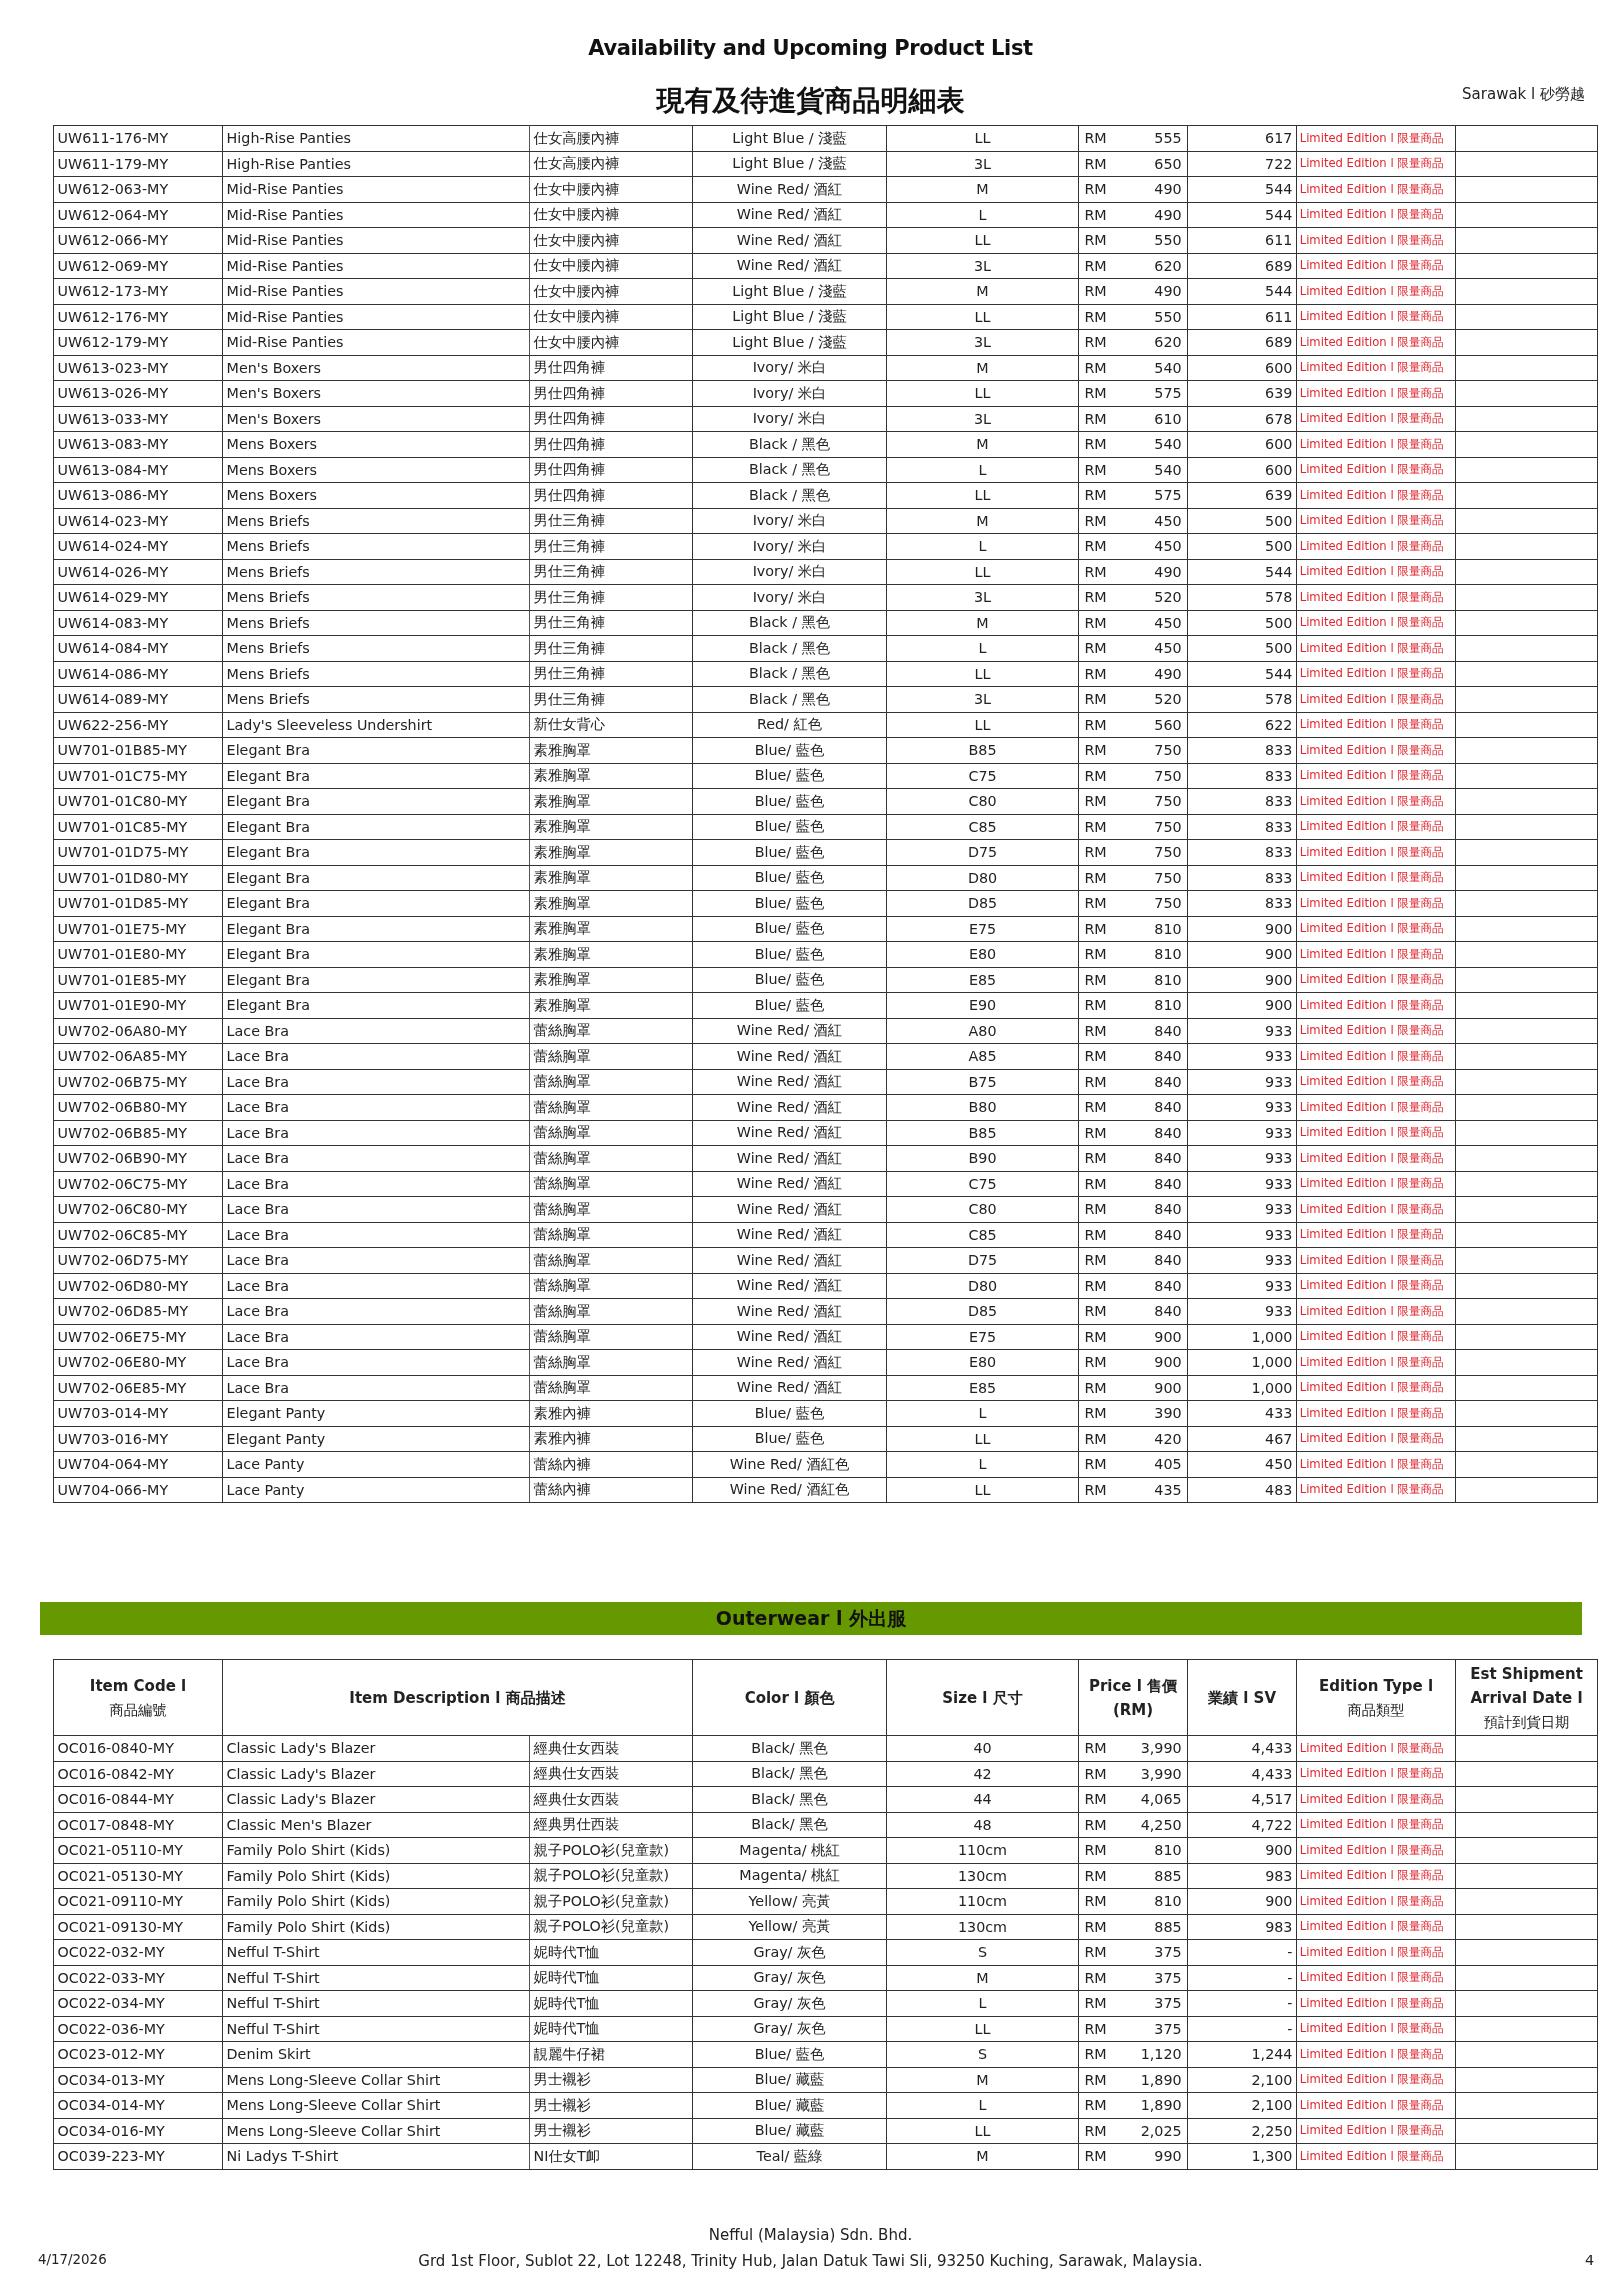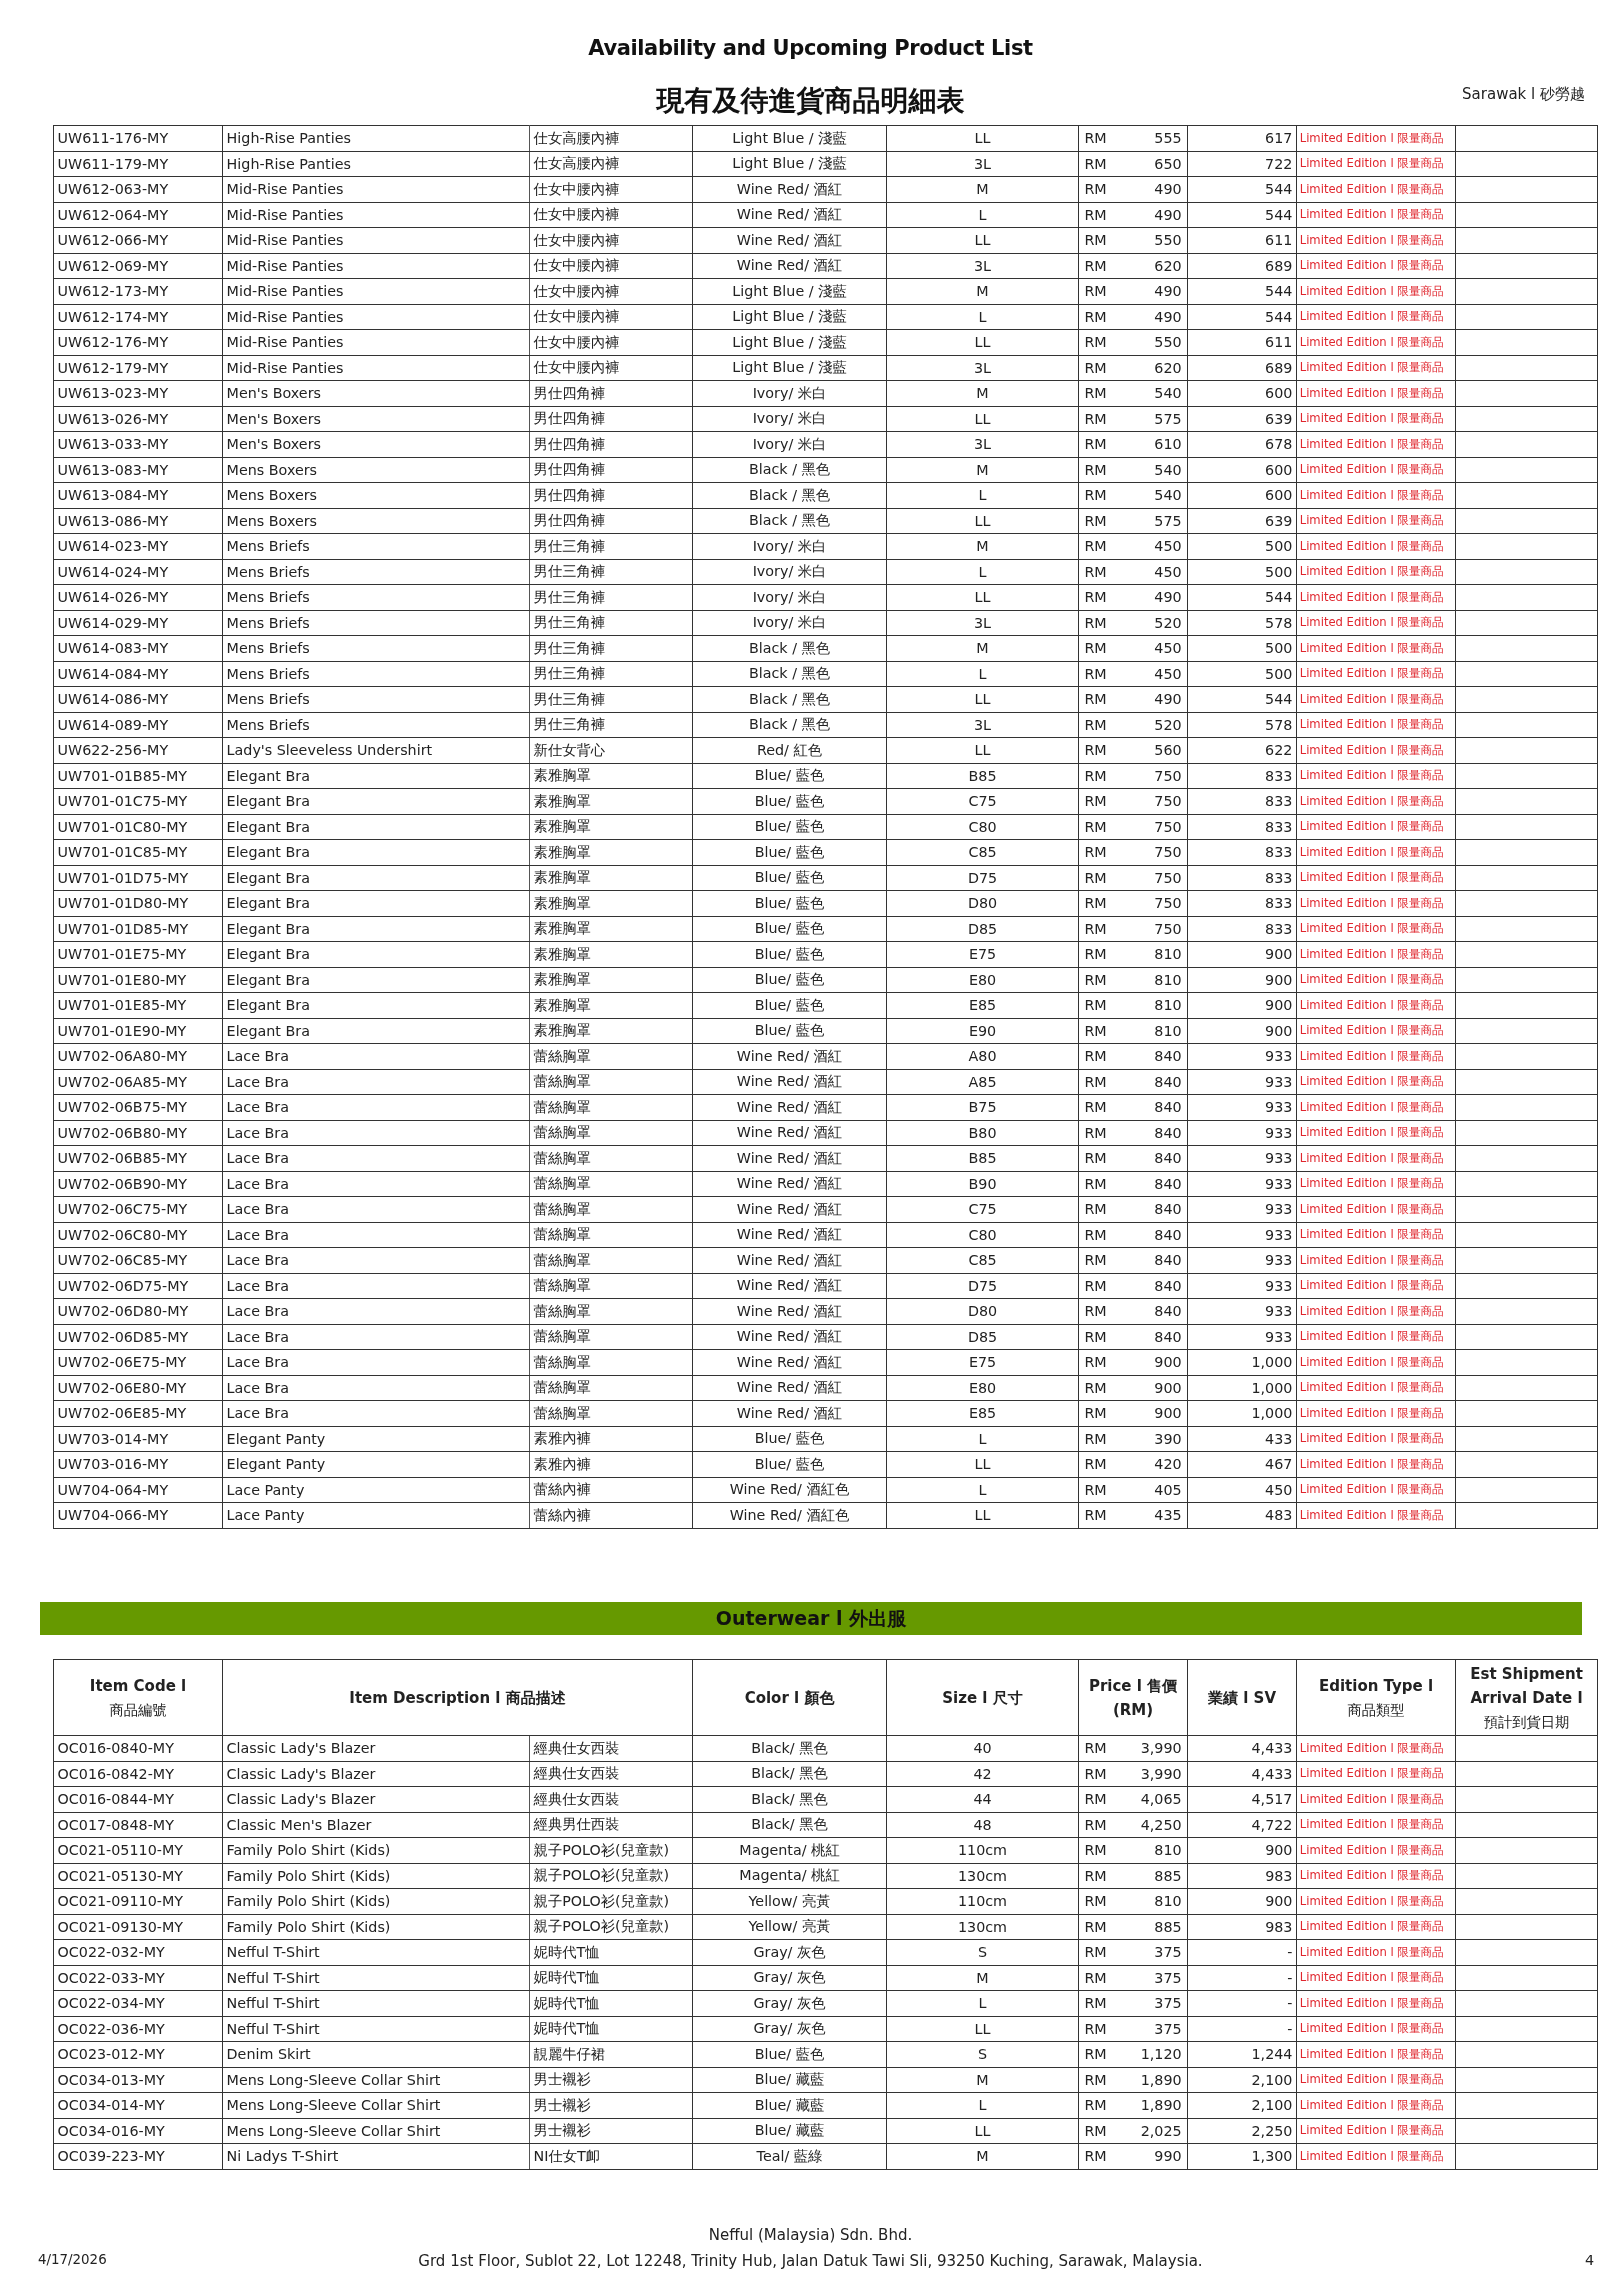--- a/index.html
+++ b/index.html
@@ -143,34 +143,20 @@
         <td class="size">M</td>
         <td class="price">
           <span class="cur">RM</span>
           <span class="amt">490</span>
         </td>
         <td class="sv">544</td>
         <td class="edition" style="color: rgb(224, 38, 46);">Limited Edition l 限量商品</td>
         <td class="est"></td>
       </tr>
       <tr>
-        <td class="code">UW612-174-MY</td>
-        <td class="desc">Mid-Rise Panties</td>
-        <td class="zh">仕女中腰內褲</td>
-        <td class="color">Light Blue / 淺藍</td>
-        <td class="size">L</td>
-        <td class="price">
-          <span class="cur">RM</span>
-          <span class="amt">490</span>
-        </td>
-        <td class="sv">544</td>
-        <td class="edition" style="color: rgb(224, 38, 46);">Limited Edition l 限量商品</td>
-        <td class="est"></td>
-      </tr>
-      <tr>
         <td class="code">UW612-176-MY</td>
         <td class="desc">Mid-Rise Panties</td>
         <td class="zh">仕女中腰內褲</td>
         <td class="color">Light Blue / 淺藍</td>
         <td class="size">LL</td>
         <td class="price">
           <span class="cur">RM</span>
           <span class="amt">550</span>
         </td>
         <td class="sv">611</td>

